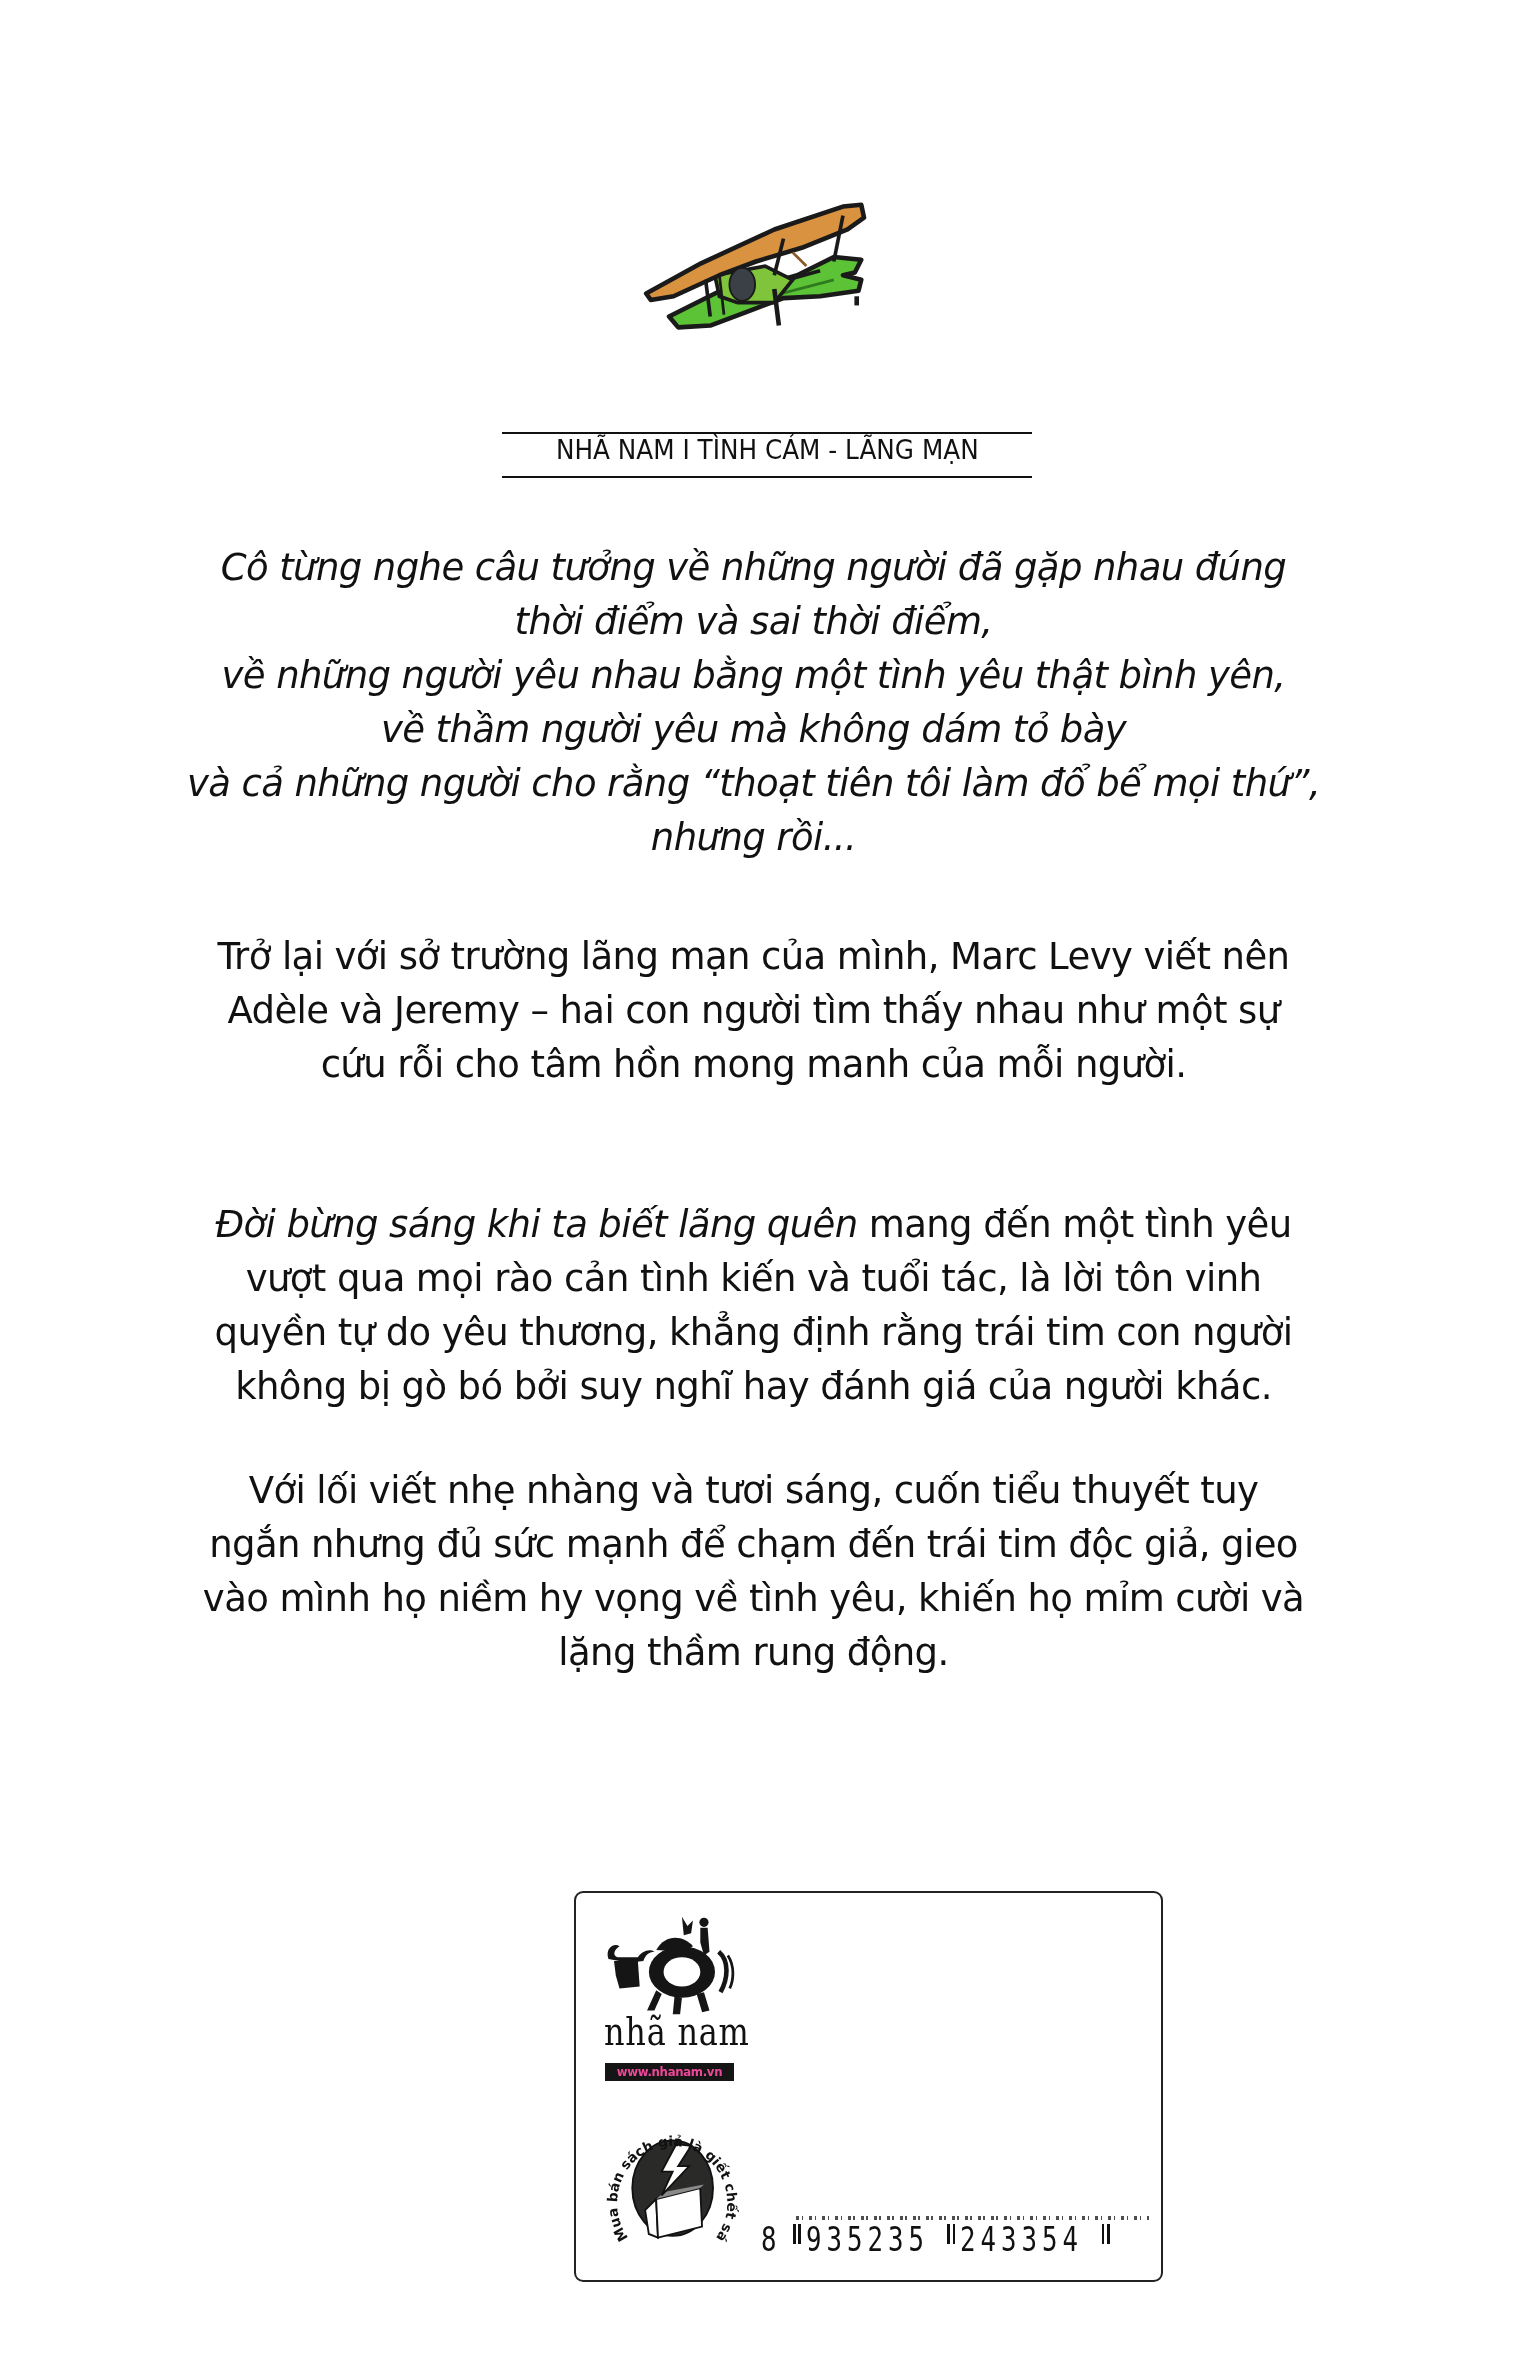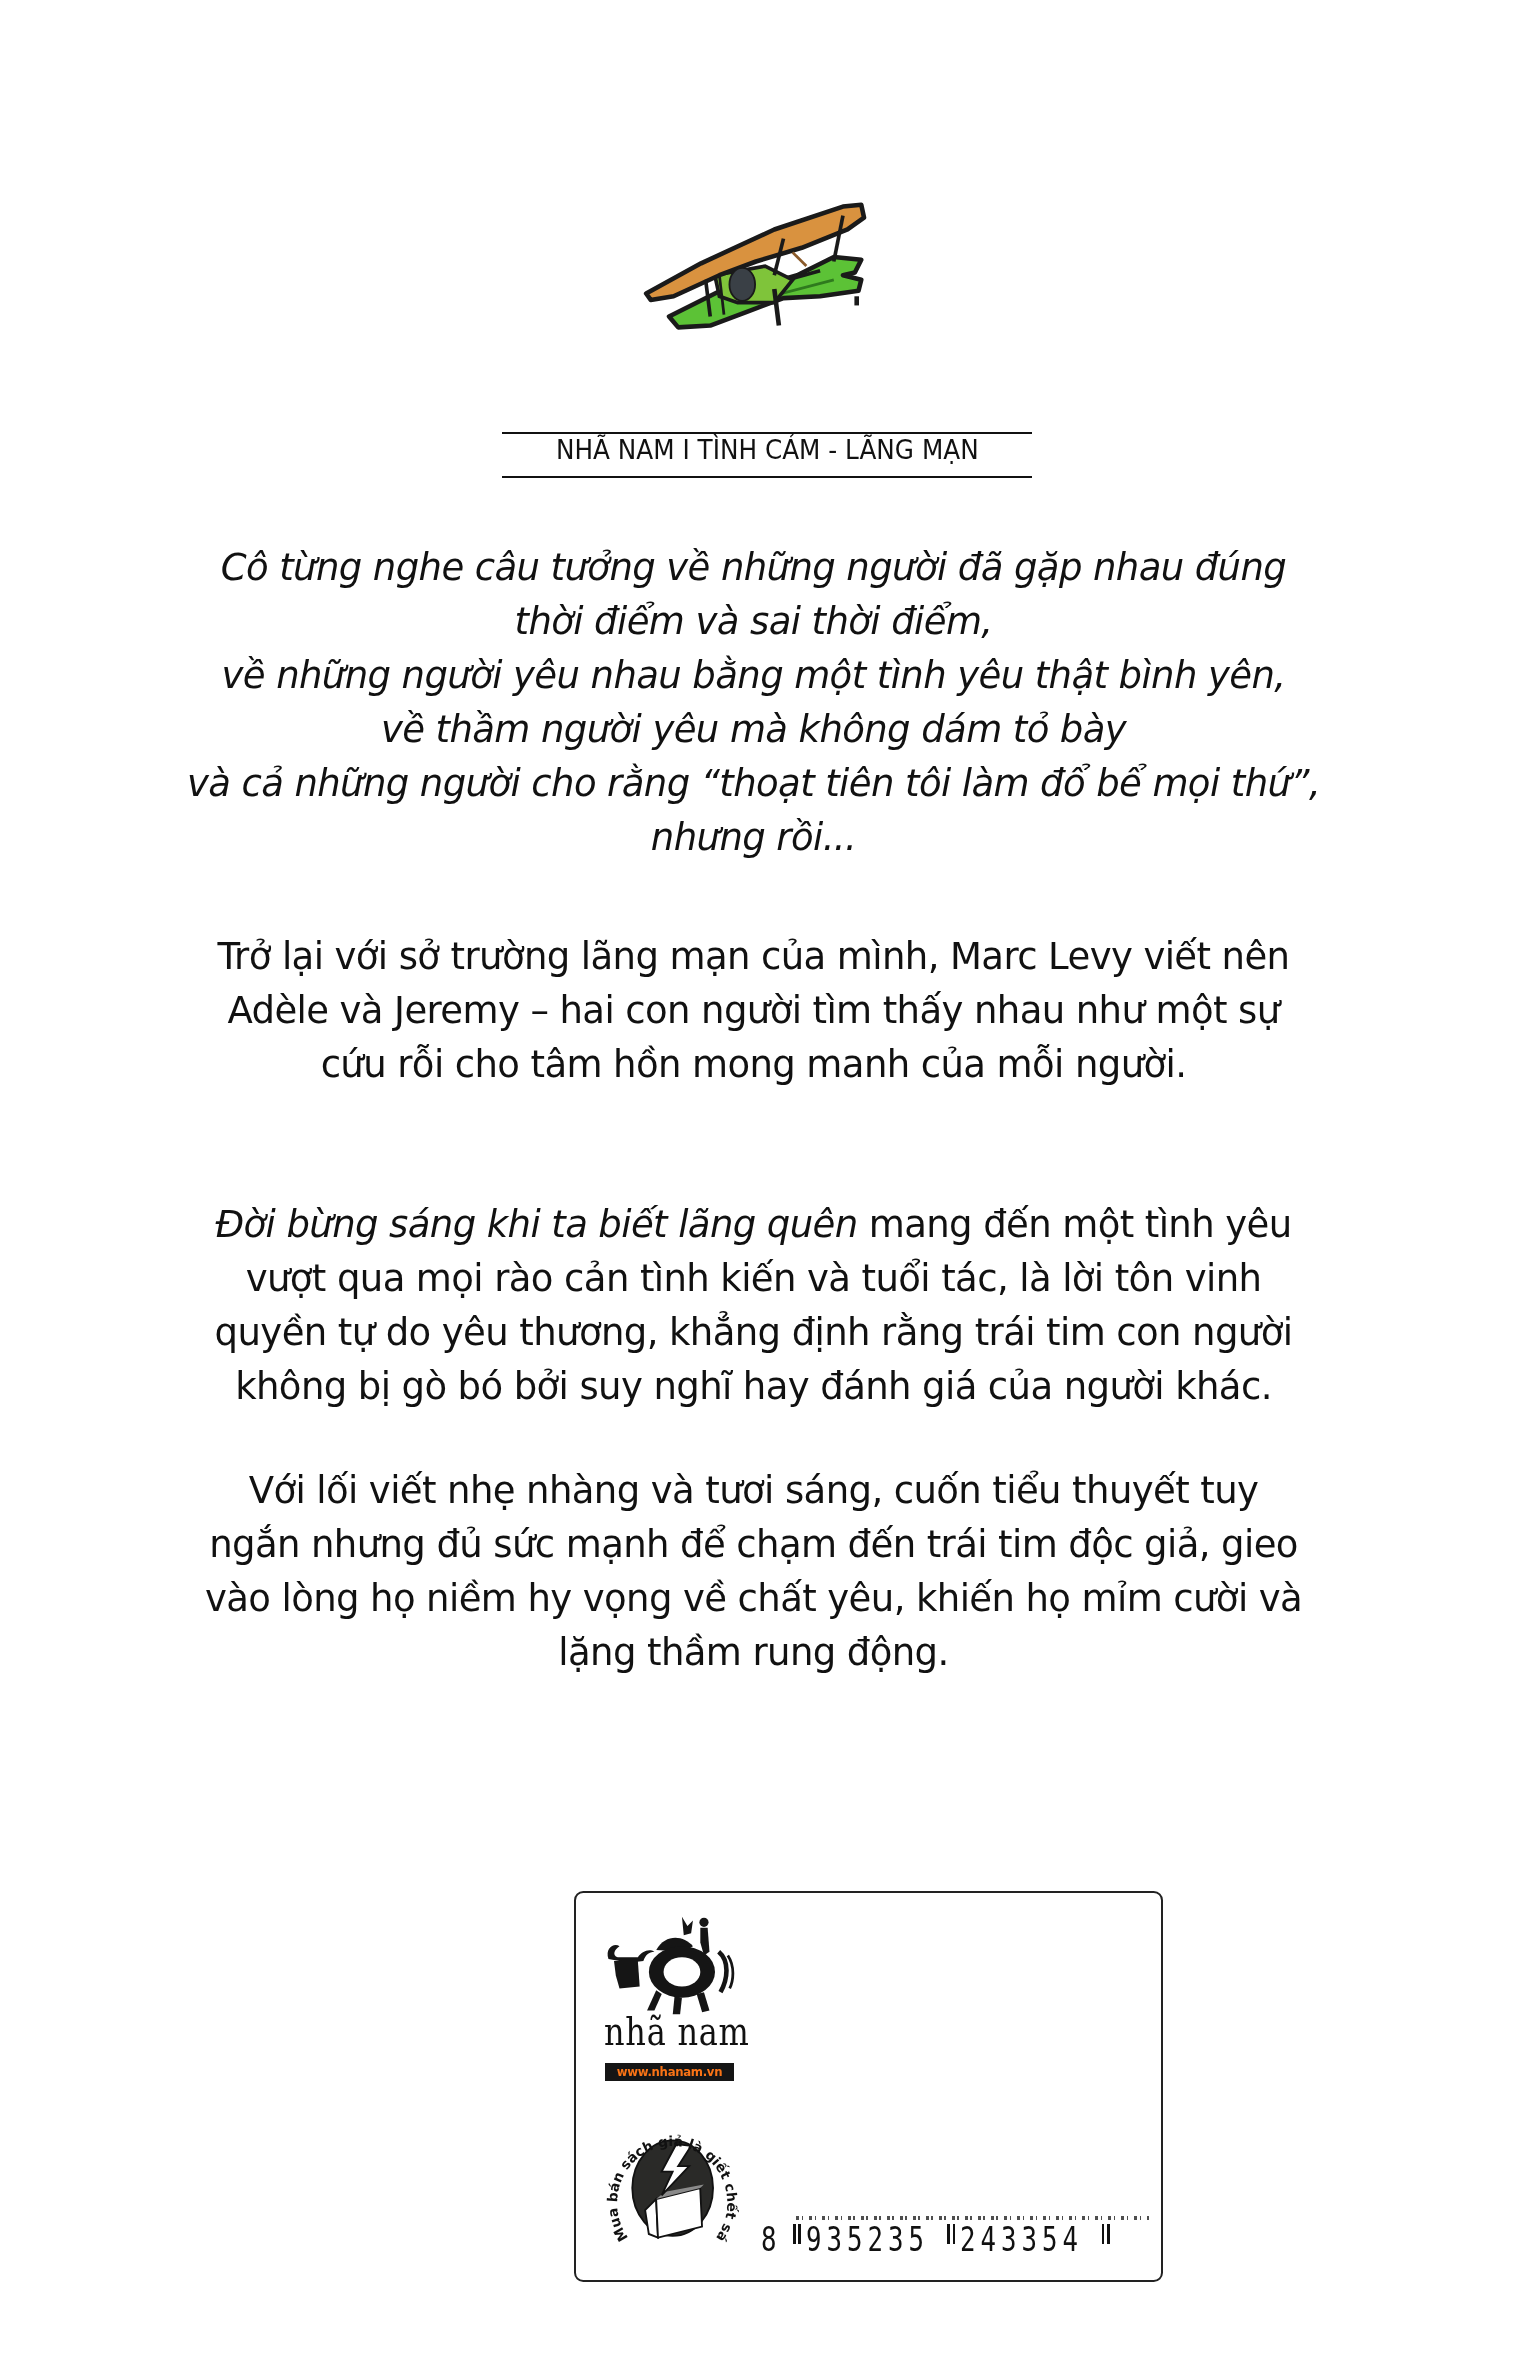--- a/index.html
+++ b/index.html
@@ -24,21 +24,21 @@
     .b4 { top: 1464px; }
     .title-em { font-weight: normal; font-style: italic; }
 
     .imprint-box { position: absolute; left: 574px; top: 1891px; width: 589px; height: 391px;
                    border: 2.8px solid #222; border-radius: 9.2px; box-sizing: border-box; }
     .logo { position: absolute; left: 601px; top: 1915px; width: 138px; height: 101px; }
     .logo-word { position: absolute; left: 604px; top: 2011px; width: 136px; text-align: center;
                  font-family: "DejaVu Serif", serif; font-size: 39px; line-height: 42px; color: #111;
                  transform: scaleX(0.82); transform-origin: left center; white-space: nowrap; letter-spacing: 0.9px; }
     .url-band { position: absolute; left: 605px; top: 2063px; width: 129px; height: 18.3px; background: #151515;
-                color: #f97316; font-size: 13px; line-height: 18.3px; text-align: center; font-weight: bold;
+                color: #ec4899; font-size: 13px; line-height: 18.3px; text-align: center; font-weight: bold;
                 font-family: "DejaVu Sans Condensed", "DejaVu Sans", sans-serif; letter-spacing: -0.3px; }
     .seal { position: absolute; left: 601px; top: 2100px; width: 147px; height: 156px; }
 
     .barcode-digits { position: absolute; left: 761px; top: 2218px; height: 40px; display: flex; align-items: flex-end;
                       font-family: "DejaVu Sans Mono", monospace; font-size: 33px; line-height: 37px; color: #111; }
     .digit-group { letter-spacing: 6.4px; transform: scaleX(0.78); transform-origin: left bottom; display: inline-block; }
     .guard { display: inline-block; width: 11px; height: 20px; margin: 0 3.7px; align-self: flex-start; position: relative; top: 5.5px; }
     .guard::before, .guard::after { content: ""; position: absolute; top: 0; width: 2.8px; height: 20px; background: #111; }
     .guard::before { left: 1.8px; } .guard::after { left: 7.3px; }
     .bar-stubs { position: absolute; left: 796px; top: 2216px; width: 353px; height: 3.7px;
@@ -90,21 +90,21 @@
 <div class="block b3">
   <span class="line"><span class="title-em">Đời bừng sáng khi ta biết lãng quên</span><span> mang đến một tình yêu</span></span>
   <span class="line">vượt qua mọi rào cản tình kiến và tuổi tác, là lời tôn vinh</span>
   <span class="line">quyền tự do yêu thương, khẳng định rằng trái tim con người</span>
   <span class="line">không bị gò bó bởi suy nghĩ hay đánh giá của người khác.</span>
 </div>
 
 <div class="block b4">
   <span class="line">Với lối viết nhẹ nhàng và tươi sáng, cuốn tiểu thuyết tuy</span>
   <span class="line">ngắn nhưng đủ sức mạnh để chạm đến trái tim độc giả, gieo</span>
-  <span class="line">vào lòng họ niềm hy vọng về chất yêu, khiến họ mỉm cười và</span>
+  <span class="line">vào mình họ niềm hy vọng về tình yêu, khiến họ mỉm cười và</span>
   <span class="line">lặng thầm rung động.</span>
 </div>
 
 <div class="imprint-box"></div>
 
 <svg class="logo" viewBox="0 0 150 110">
 
   <path d="M88 2 L94 12 L100 6 L98 20 L90 22 Z" fill="#151515"></path>
   <circle cx="112" cy="8" r="5" fill="#151515"></circle>
   <path d="M108 14 L116 14 L118 40 L112 44 L108 30 Z" fill="#151515"></path>

